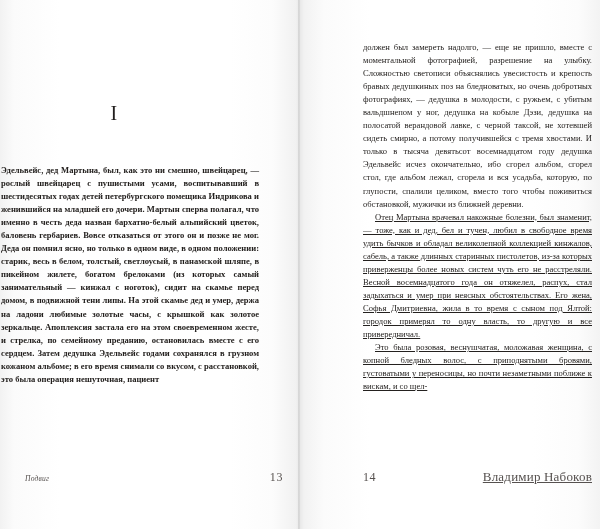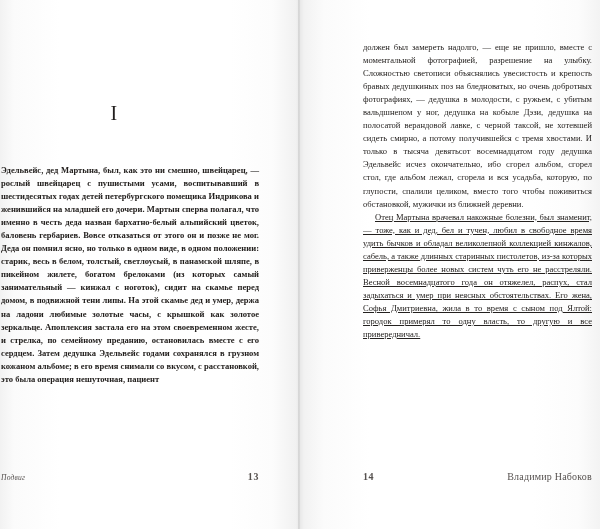--- a/index.html
+++ b/index.html
@@ -106,45 +106,46 @@
     bottom: 0;
     height: 22px;
     font-size: 7.4px;
     line-height: 12px;
     color: #56514f;
   }
   .page-left .footer {
     left: 1px;
     width: 258px;
     bottom: 36px;
+    padding-left: 24px;
   }
   .page-right .footer {
     left: 63px;
     width: 229px;
     bottom: 36px;
   }
   .footer-row {
     display: flex;
     justify-content: space-between;
     align-items: baseline;
     width: 100%;
   }
   .running-title {
     font-style: italic;
     font-size: 7.6px;
     letter-spacing: 0.2px;
   }
   .folio {
-    font-size: 10px;
+    font-size: 12px;
     letter-spacing: 0.6px;
-    font-weight: bold;
   }
   .author-line {
-    font-size: 10px;
+    font-size: 13px;
     letter-spacing: 0.2px;
+    text-decoration: underline;
   }
 </style>
 </head>
 <body>
 
 <div class="spread">
 
   <div class="paper-tone-left"></div>
   <div class="paper-tone-right"></div>
   <div class="gutter-line"></div>
@@ -164,20 +165,21 @@
       </div>
     </div>
 
   </div>
 
   <div class="page page-right">
 
     <div class="textblock">
       <p>должен был замереть надолго, — еще не пришло, вместе с моментальной фотографией, разрешение на улыбку. Сложностью светописи объяснялись увесистость и крепость бравых дедушкиных поз на бледноватых, но очень добротных фотографиях, — дедушка в молодости, с ружьем, с убитым вальдшнепом у ног, дедушка на кобыле Дэзи, дедушка на полосатой верандовой лавке, с черной таксой, не хотевшей сидеть смирно, а потому получившейся с тремя хвостами. И только в тысяча девятьсот восемнадцатом году дедушка Эдельвейс исчез окончательно, ибо сгорел альбом, сгорел стол, где альбом лежал, сгорела и вся усадьба, которую, по глупости, спалили целиком, вместо того чтобы поживиться обстановкой, мужички из ближней деревни.</p>
       <p class="indent">Отец Мартына врачевал накожные болезни, был знаменит, — тоже, как и дед, бел и тучен, любил в свободное время удить бычков и обладал великолепной коллекцией кинжалов, сабель, а также длинных старинных пистолетов, из-за которых приверженцы более новых систем чуть его не расстреляли. Весной восемнадцатого года он отяжелел, распух, стал задыхаться и умер при неясных обстоятельствах. Его жена, Софья Дмитриевна, жила в то время с сыном под Ялтой: городок примерял то одну власть, то другую и все привередничал.</p>
+      <p class="indent">Это была розовая, веснушчатая, моложавая женщина, с копной бледных волос, с приподнятыми бровями, густоватыми у переносицы, но почти незаметными поближе к вискам, и со щел-</p>
     </div>
 
     <div class="footer">
       <div class="footer-row">
         <span class="folio">14</span>
         <span class="author-line">Владимир Набоков</span>
       </div>
     </div>
 
   </div>

